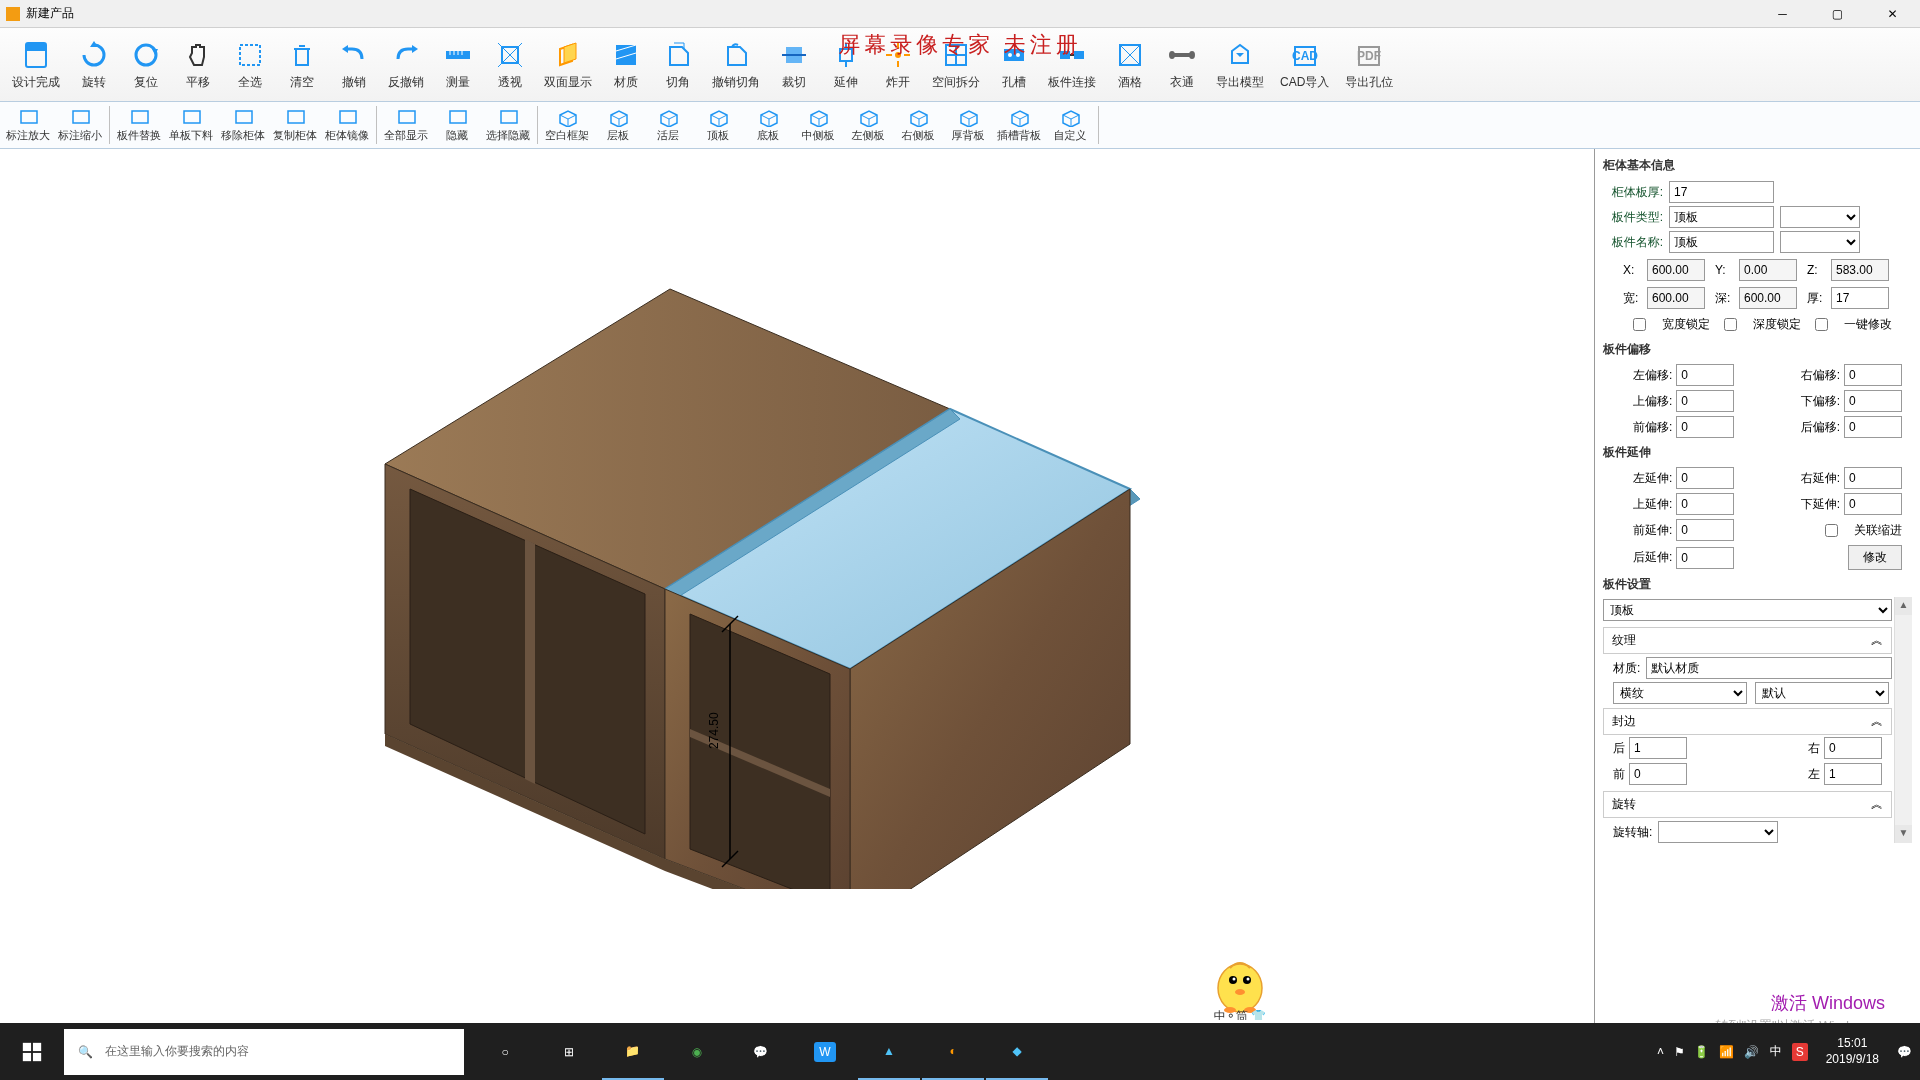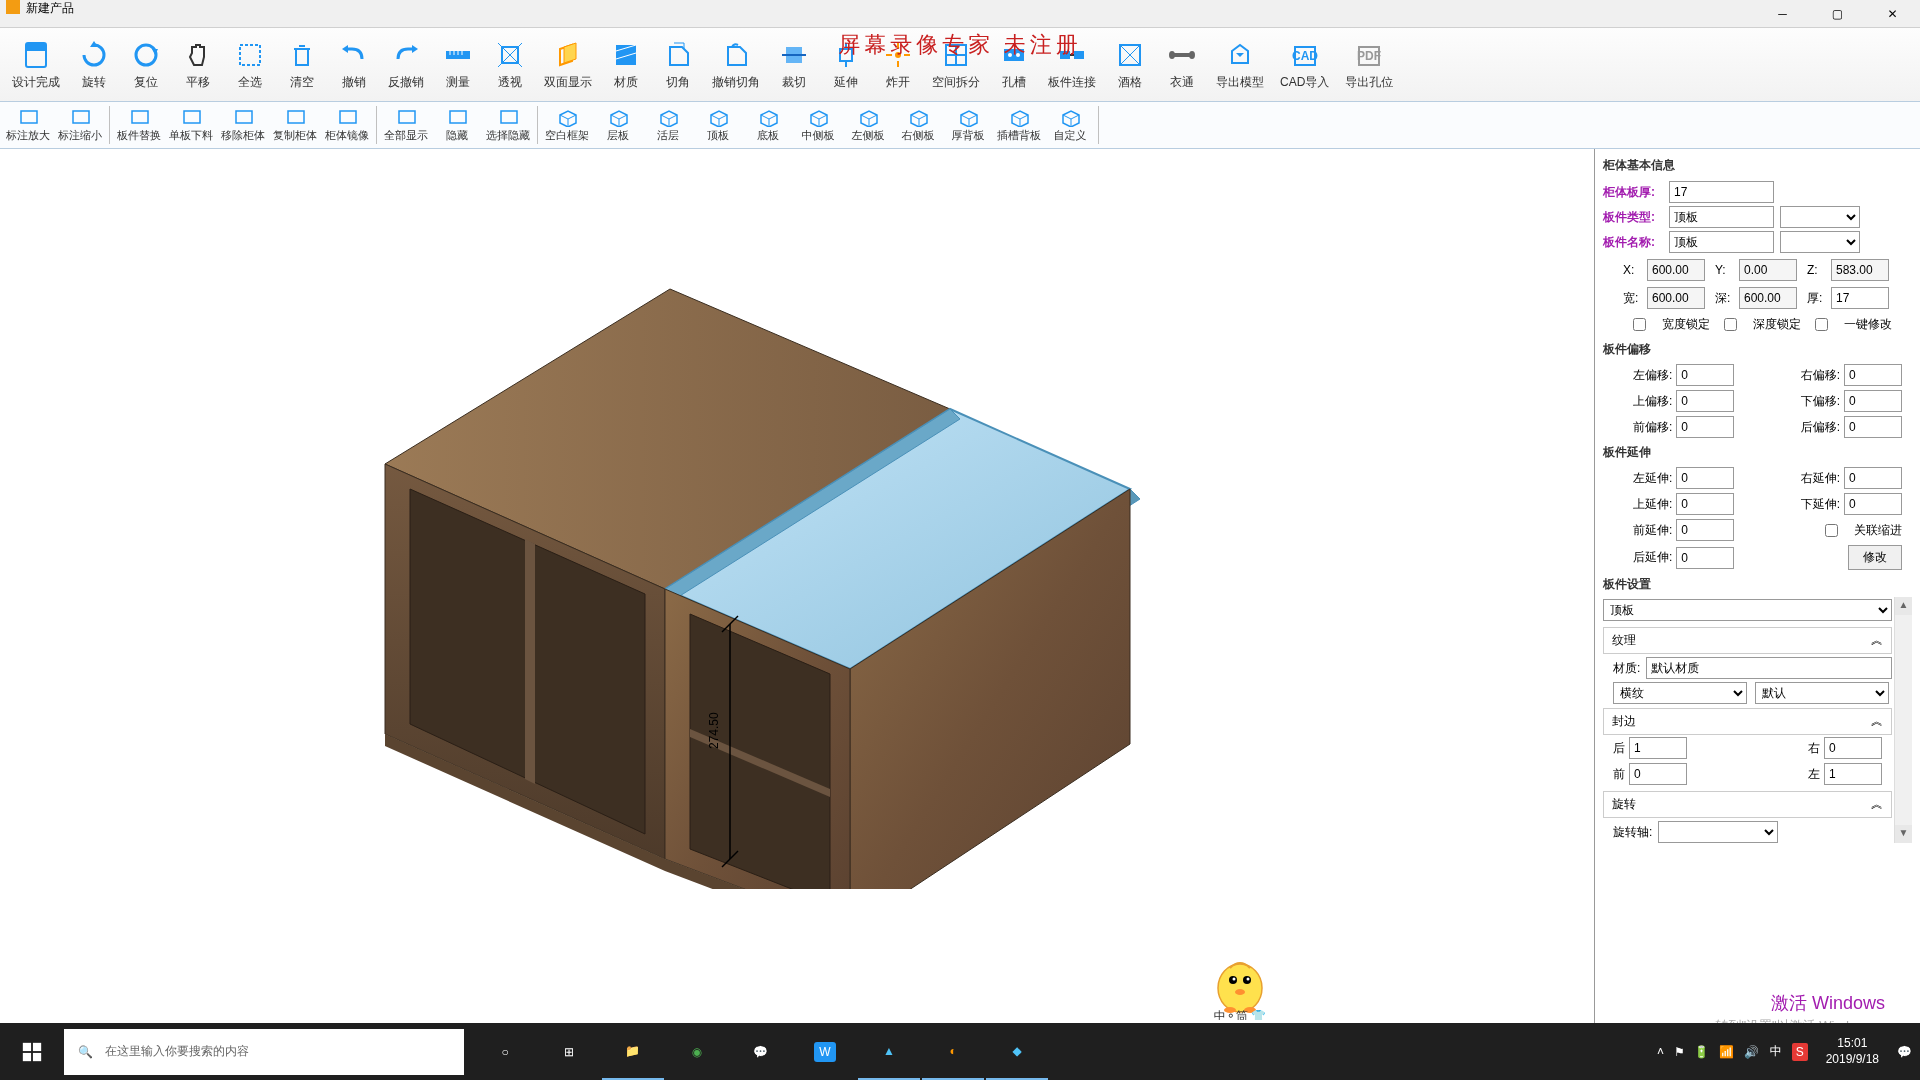--- a/index.html
+++ b/index.html
@@ -1,19 +1,19 @@
 <!DOCTYPE html>
 <html><head>
 <meta charset="utf-8">
 <style>
 * { margin: 0; padding: 0; box-sizing: border-box; font-family: "Microsoft YaHei", sans-serif; font-size: 12px; }
 body { background: #fff; width: 1920px; height: 1080px; overflow: hidden; position: relative; }
 
 
-.title-bar { height: 28px; background: #f0f0f0; display: flex; padding-left: 6px; border-bottom: 1px solid #d0d0d0; }
+.title-bar { height: 28px; background: #f0f0f0; display: flex; align-items: center; padding-left: 6px; border-bottom: 1px solid #d0d0d0; }
 .title-icon { width: 14px; height: 14px; background: #f39c12; margin-right: 6px; }
 .win-controls { margin-left: auto; display: flex; }
 .win-btn { width: 55px; height: 28px; display: flex; align-items: center; justify-content: center; cursor: pointer; }
 
 
 .main-toolbar { height: 74px; background: linear-gradient(#fdfdfd, #f2f2f2); border-bottom: 1px solid #b8cde0; display: flex; padding: 2px 4px; }
 .tb-btn { display: flex; flex-direction: column; align-items: center; justify-content: center; padding: 2px 8px; cursor: pointer; min-width: 52px; }
 .tb-icon { width: 32px; height: 32px; display: flex; align-items: center; justify-content: center; margin-bottom: 3px; }
 .tb-label { font-size: 12px; color: #333; white-space: nowrap; }
 
@@ -32,21 +32,21 @@
 .model-canvas { position: absolute; top: 20px; left: 50px; width: 1100px; height: 720px; }
 
 
 .props-panel { width: 325px; background: #fff; display: flex; flex-direction: column; }
 .prop-tabs { display: flex; background: #f5f5f5; border-bottom: 1px solid #ccc; }
 .prop-tab { padding: 6px 16px; cursor: pointer; border-right: 1px solid #ccc; background: #f0f0f0; }
 .prop-tab.active { background: #fff; border-bottom: 2px solid #2196f3; }
 .prop-body { flex: 1; padding: 4px 8px; overflow-y: auto; position: relative; }
 .prop-section { font-weight: bold; padding: 4px 0; color: #333; }
 .prop-row { display: flex; align-items: center; margin: 3px 0; gap: 6px; }
-.prop-label { min-width: 60px; text-align: left; color: #a21caf; font-weight: bold; }
+.prop-label { min-width: 60px; text-align: right; color: #14532d; }
 .prop-input { border: 1px solid #999; padding: 2px 4px; width: 70px; background: #fff; height: 22px; }
 .prop-input-wide { width: 105px; }
 .prop-select { border: 1px solid #999; padding: 2px; height: 22px; background: #fff; }
 .coord-row { display: flex; gap: 10px; padding: 3px 0 3px 20px; align-items: center; }
 .coord-item { display: flex; align-items: center; gap: 4px; }
 .coord-label { min-width: 20px; }
 .coord-input { border: 1px solid #999; padding: 2px 4px; width: 58px; text-align: left; height: 22px; background: #f5f5f5; }
 .offset-row { display: flex; justify-content: space-between; padding: 2px 10px 2px 30px; }
 .offset-item { display: flex; align-items: center; gap: 4px; }
 .offset-input { border: 1px solid #999; padding: 2px 4px; width: 58px; height: 22px; }

